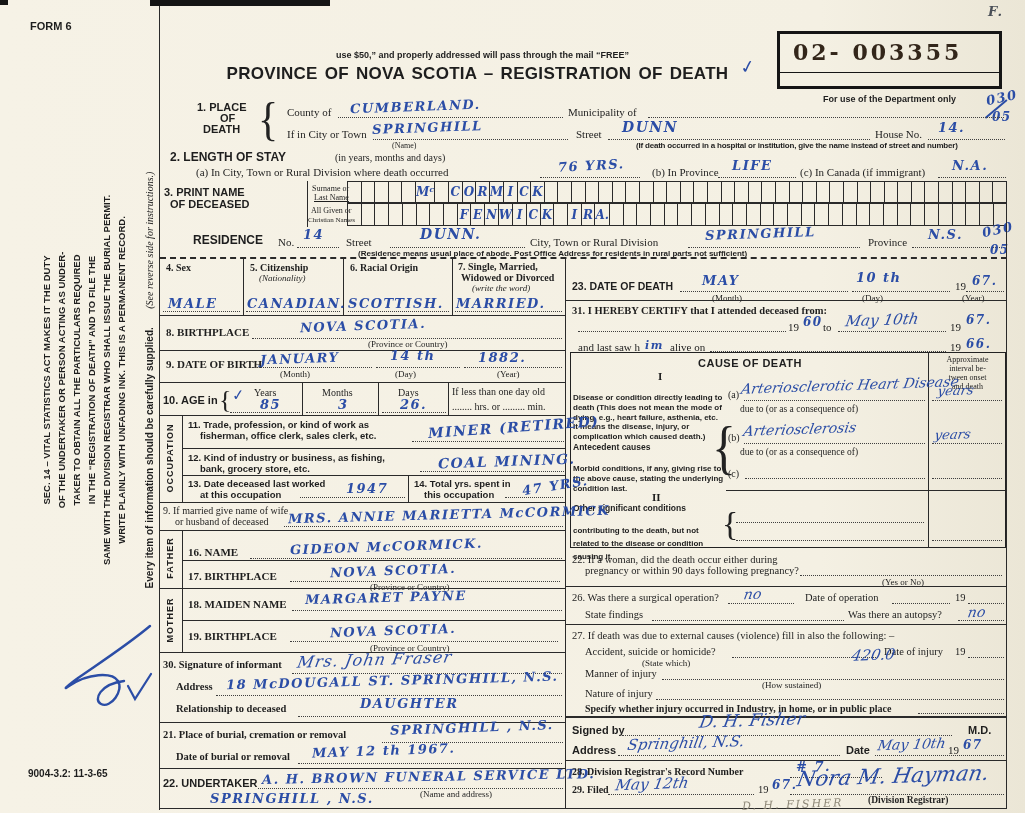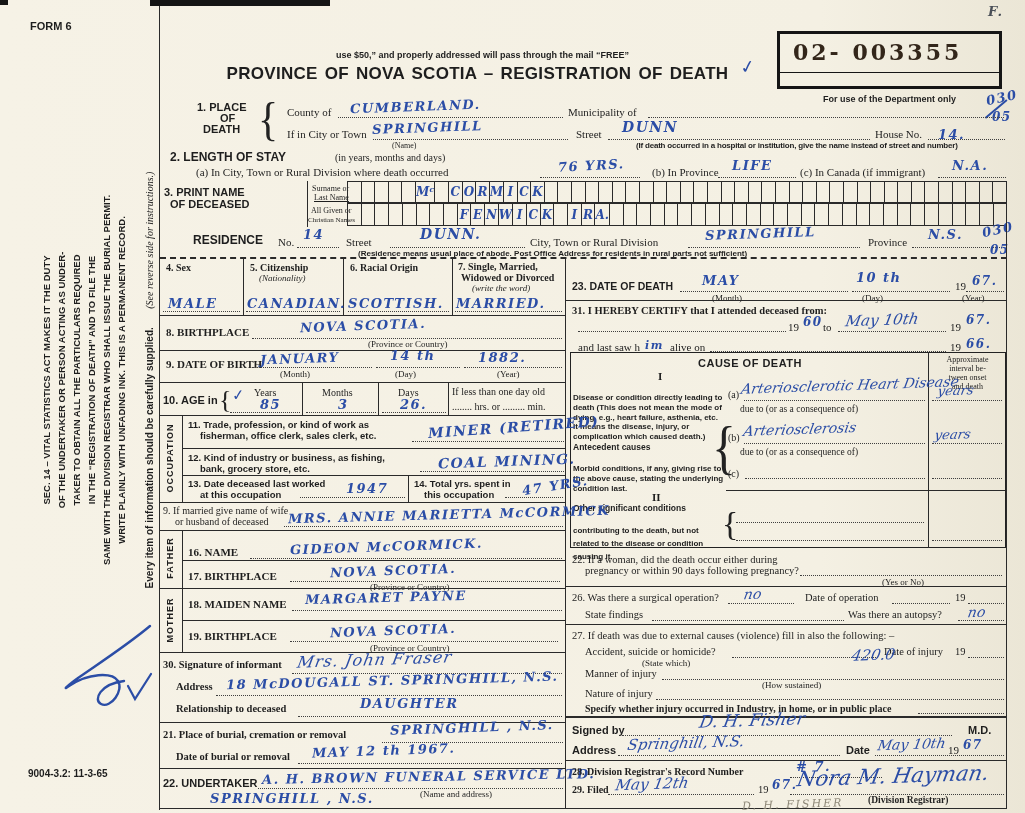--- a/index.html
+++ b/index.html
@@ -88,21 +88,21 @@
   <span class="a s f11" style="left:568px;top:106px;">Municipality of</span>
   <div class="a dl" style="left:648px;top:116px;width:356px;"></div>
   <span class="a s f11" style="left:287px;top:128px;">If in City or Town</span>
   <span class="a hw f13" style="left:372px;top:120px;transform:rotate(-2deg);">SPRINGHILL</span>
   <div class="a dl" style="left:373px;top:138px;width:195px;"></div>
   <span class="a s f8" style="left:392px;top:141px;">(Name)</span>
   <span class="a s f11" style="left:576px;top:128px;">Street</span>
   <span class="a hw f14" style="left:622px;top:119px;">DUNN</span>
   <div class="a dl" style="left:608px;top:138px;width:262px;"></div>
   <span class="a s f11" style="left:875px;top:128px;">House No.</span>
-  <span class="a hw f13" style="left:938px;top:120px;margin-top:7px;">14.</span>
+  <span class="a hw f13" style="left:938px;top:120px;">14.</span>
   <div class="a dl" style="left:928px;top:138px;width:77px;"></div>
   <span class="a b f8" style="left:636px;top:141px;letter-spacing:-0.2px;">(If death occurred in a hospital or institution, give the name instead of street and number)</span>
 
   <span class="a b f12" style="left:170px;top:150px;">2. LENGTH OF STAY</span>
   <span class="a s f10" style="left:335px;top:152px;">(in years, months and days)</span>
   <span class="a s f11" style="left:196px;top:166px;">(a) In City, Town or Rural Division where death occurred</span>
   <span class="a hw f13" style="left:558px;top:158px;transform:rotate(-3deg);">76 YRS.</span>
   <div class="a dl" style="left:540px;top:176px;width:100px;"></div>
   <span class="a s f11" style="left:652px;top:166px;">(b) In Province</span>
   <span class="a hw f13" style="left:732px;top:158px;">LIFE</span>

